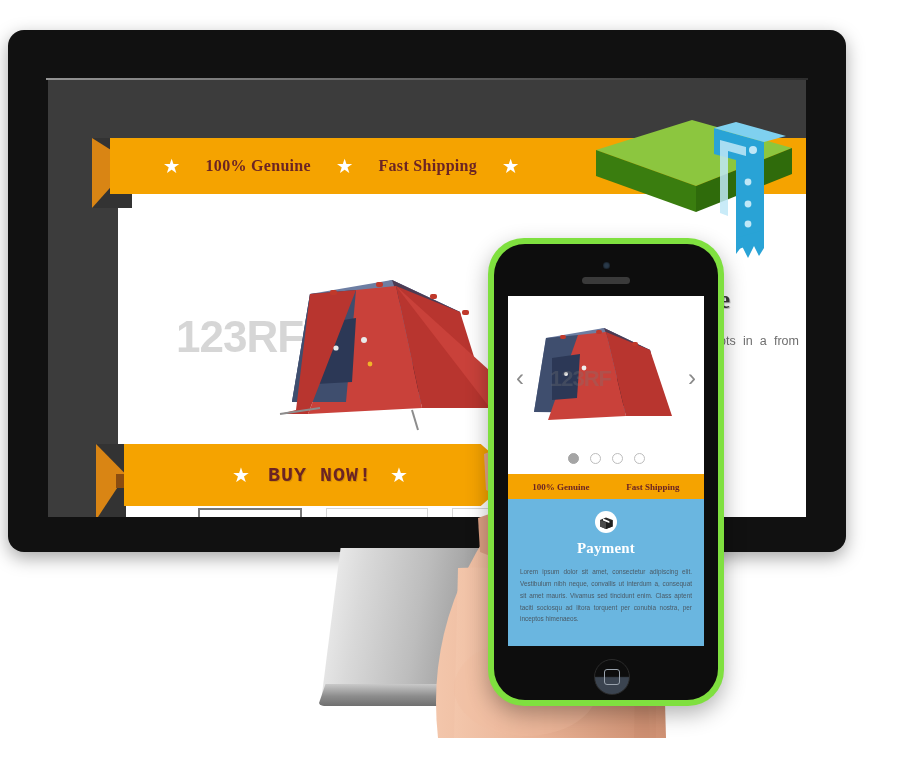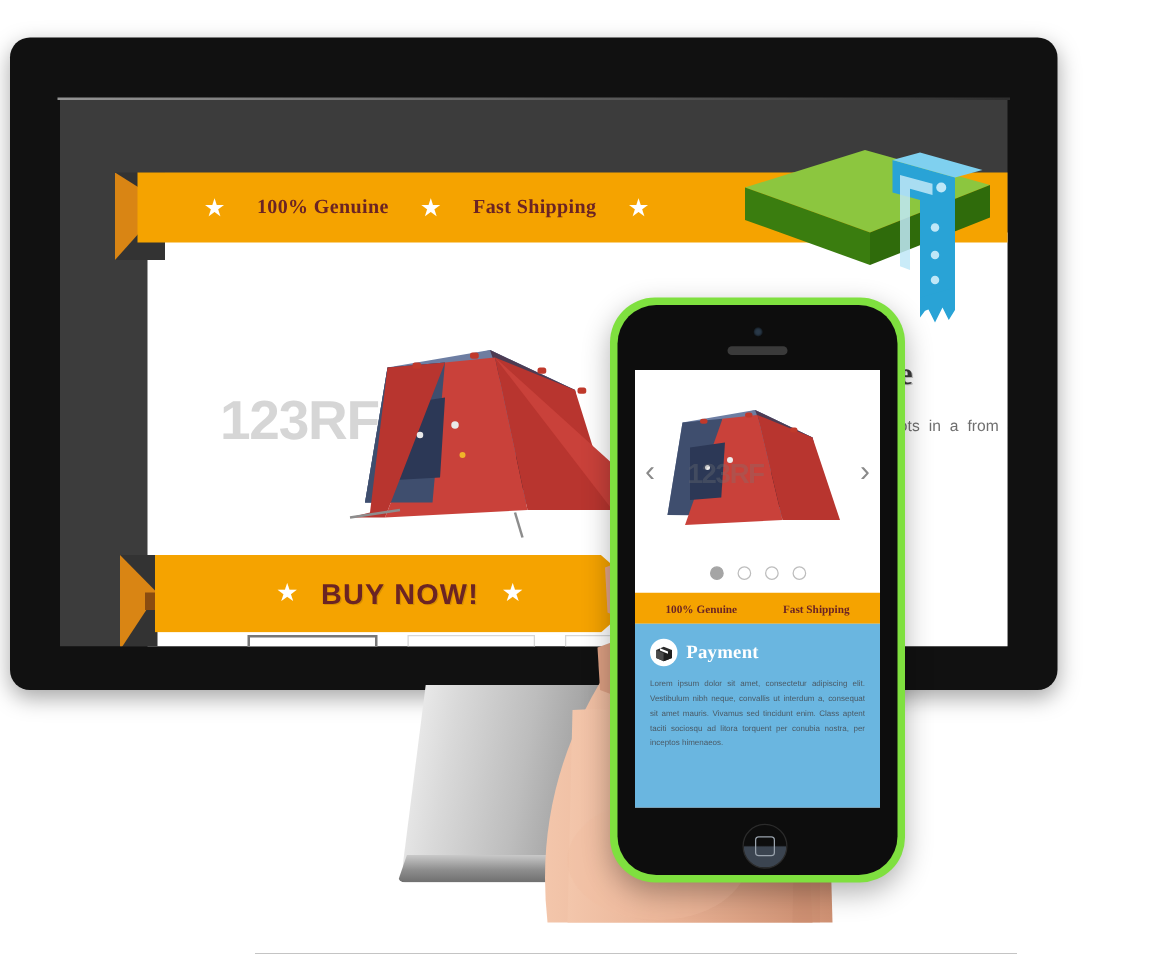--- a/index.html
+++ b/index.html
@@ -106,22 +106,22 @@
   }
 
   
   .buy{
     position:absolute;left:76px;top:364px;width:392px;height:62px;z-index:6;
     background:#f5a300;
     clip-path:polygon(0% 0%, 91% 0%, 100% 50%, 91% 100%, 0% 100%);
     display:flex;align-items:center;justify-content:center;gap:18px;
   }
   .buy .label{
-    font-family:Liberation Sans, sans-serif;font-weight:bold;
-    font-size:23px;color:#6b2424;letter-spacing:1px;
+    font-family:Liberation Mono, monospace;font-weight:bold;
+    font-size:20px;color:#6b2424;letter-spacing:1px;
     text-shadow:1px 1px 0 rgba(0,0,0,.12);
   }
   .buy .star{font-size:20px;}
   .buy-tail{
     position:absolute;left:48px;top:364px;width:30px;height:76px;z-index:5;
   }
   .buy-tail .dark{position:absolute;inset:0;background:#333333;}
   .buy-tail .fold{
     position:absolute;inset:0;background:#d98514;
     clip-path:polygon(0% 0%, 100% 40%, 0% 100%);
@@ -192,21 +192,21 @@
 
   .ph-ribbon{
     height:25px;background:#f5a300;display:flex;align-items:center;
     justify-content:space-around;padding:0 6px;
     font-family:"Liberation Serif", serif;font-weight:bold;
     font-size:9px;color:#6b2424;
   }
   .ph-pay{
     background:#6ab6e0;padding:12px 12px 16px 12px;min-height:120px;
   }
-  .ph-pay-head{display:flex;align-items:center;gap:7px;margin-bottom:9px;}
+  .ph-pay-head{display:flex;align-items:center;gap:7px;margin-bottom:9px;flex-direction:column;}
   .pay-icon{
     width:22px;height:22px;border-radius:50%;background:#ffffff;
     display:flex;align-items:center;justify-content:center;
   }
   .ph-pay-title{
     font-family:"Liberation Serif", serif;font-weight:bold;font-size:15px;
     color:#ffffff;letter-spacing:.2px;
   }
   .ph-pay-copy{
     font-size:6.4px;line-height:1.85;color:#4a5a66;text-align:justify;

